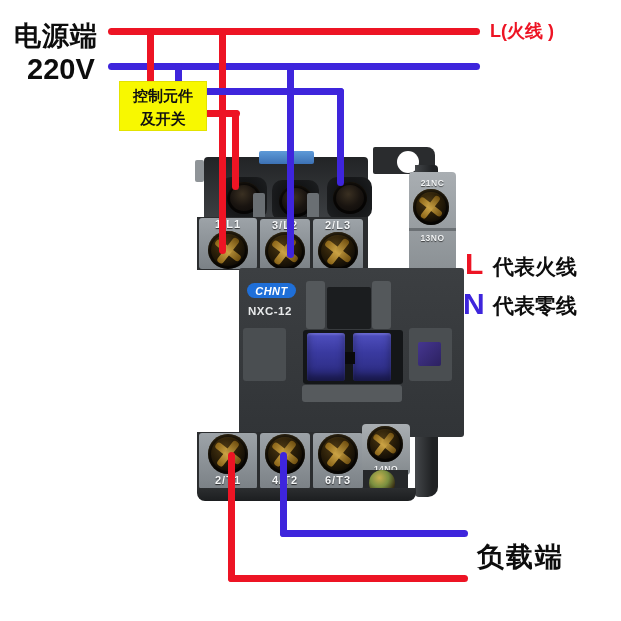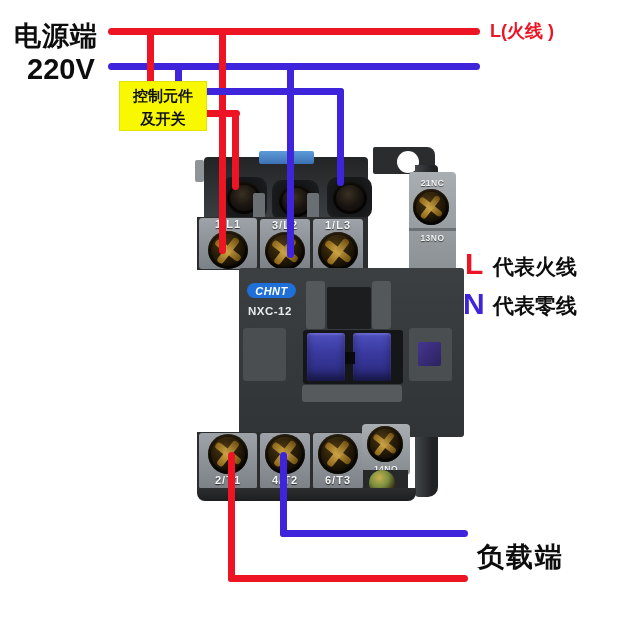--- a/index.html
+++ b/index.html
@@ -128,21 +128,21 @@
     <div class="strip-base" style="left:2px;top:70px;width:171px;height:53px;"></div>
     <div class="tblock" style="left:4px;top:71px;width:58px;height:51px;">
       <span class="tlabel">1/L1</span>
       <div class="screw pscrew"></div>
     </div>
     <div class="tblock" style="left:65px;top:72px;width:50px;height:51px;">
       <span class="tlabel">3/L2</span>
       <div class="screw pscrew"></div>
     </div>
     <div class="tblock" style="left:118px;top:72px;width:50px;height:51px;">
-      <span class="tlabel">1/L3</span>
+      <span class="tlabel">2/L3</span>
       <div class="screw pscrew"></div>
     </div>
 
     <div class="aux-tab" style="left:170px;top:25px;width:47px;height:120px;margin-left:44px;">
       <span class="aux-label" style="top:6px;">21NC</span>
       <div class="screw ascrew abs" style="left:4px;top:17px;"></div>
       <div class="aux-divider" style="top:56px;"></div>
       <span class="aux-label" style="top:61px;">13NO</span>
       <div class="screw ascrew abs" style="left:4px;top:72px;"></div>
     </div>

